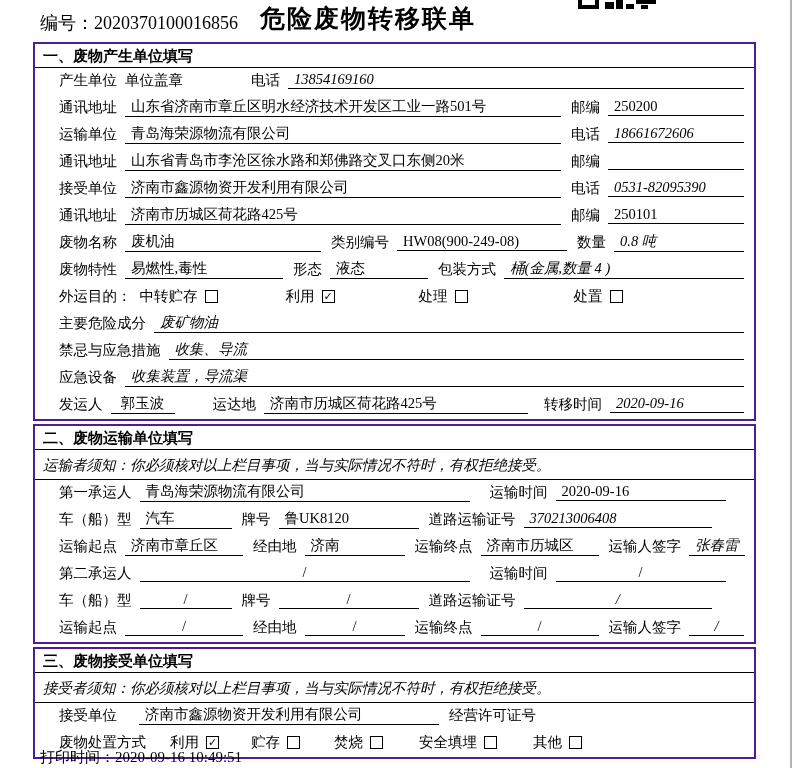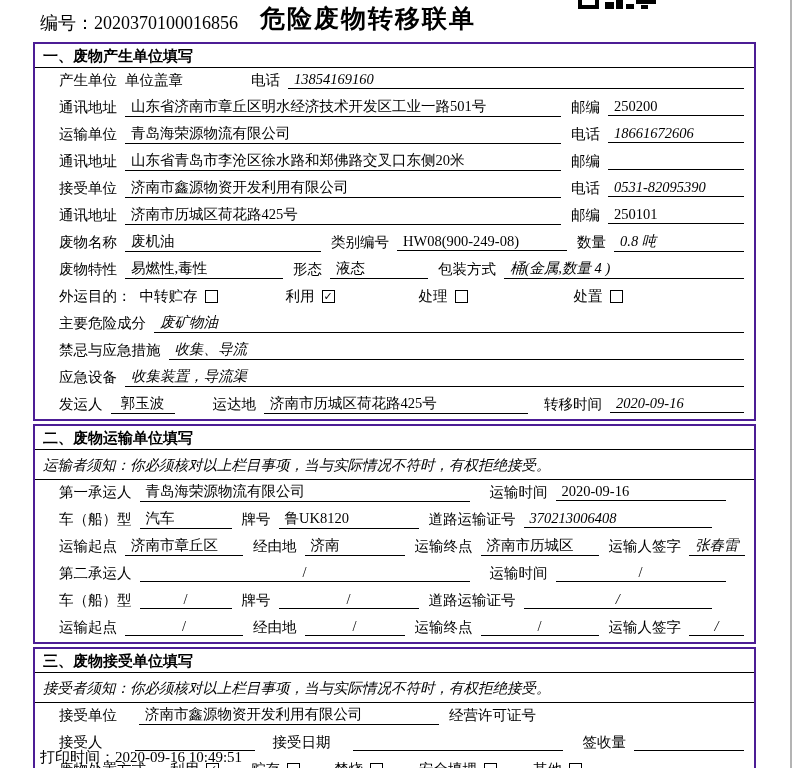--- a/index.html
+++ b/index.html
@@ -227,28 +227,20 @@
   <div class="sec">
     <div class="sec-h">三、废物接受单位填写</div>
     <div class="note">接受者须知：你必须核对以上栏目事项，当与实际情况不符时，有权拒绝接受。</div>
 
     <div class="row">
       <span class="lb">接受单位</span>
       <span class="uv" style="width:300px;margin-left:14px">济南市鑫源物资开发利用有限公司</span>
       <span class="lb">经营许可证号</span>
     </div>
 
-    <div class="row">
-      <span class="lb">接受人</span>
-      <span class="uv" style="width:120px;margin-left:24px"></span>
-      <span class="lb" style="margin-left:8px">接受日期</span>
-      <span class="uv" style="width:210px;margin-left:14px"></span>
-      <span class="lb" style="margin-left:10px">签收量</span>
-      <span class="uv fill"></span>
-    </div>
 
     <div class="row">
       <span class="lb">废物处置方式</span>
       <span class="opt" style="margin-left:16px">
           <span>利用</span>
           <span class="cb">✓</span>
         </span>
       <span class="opt" style="margin-left:32px">
           <span>贮存</span>
           <span class="cb"></span>

